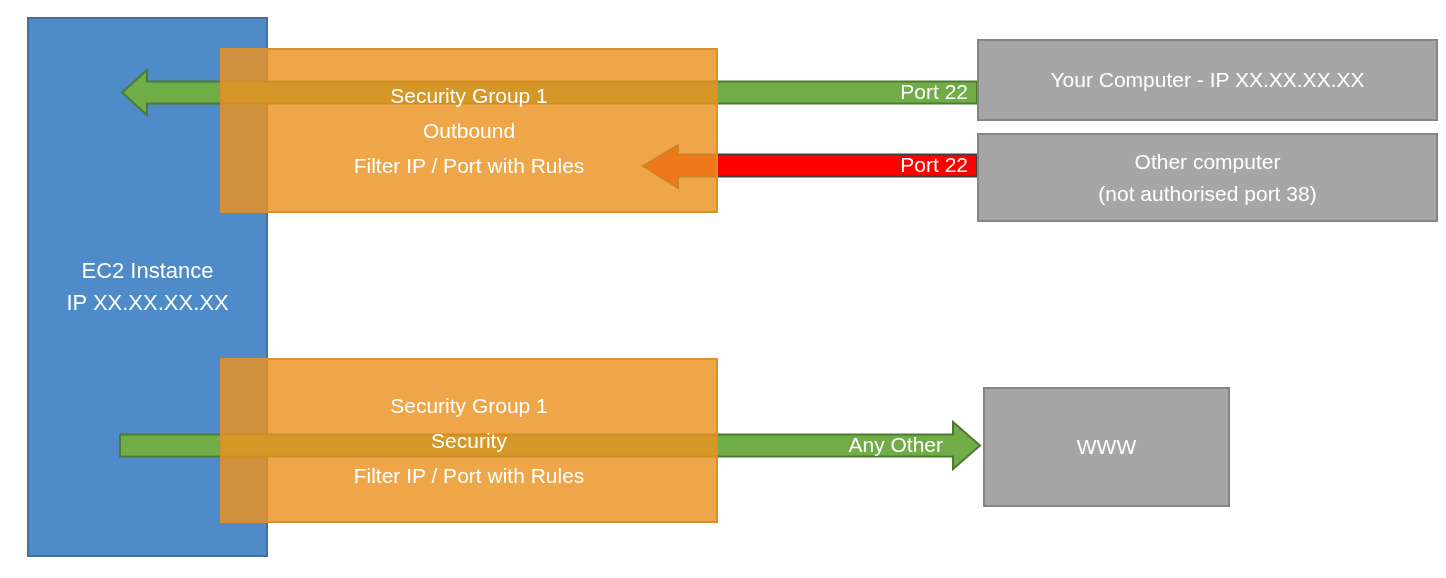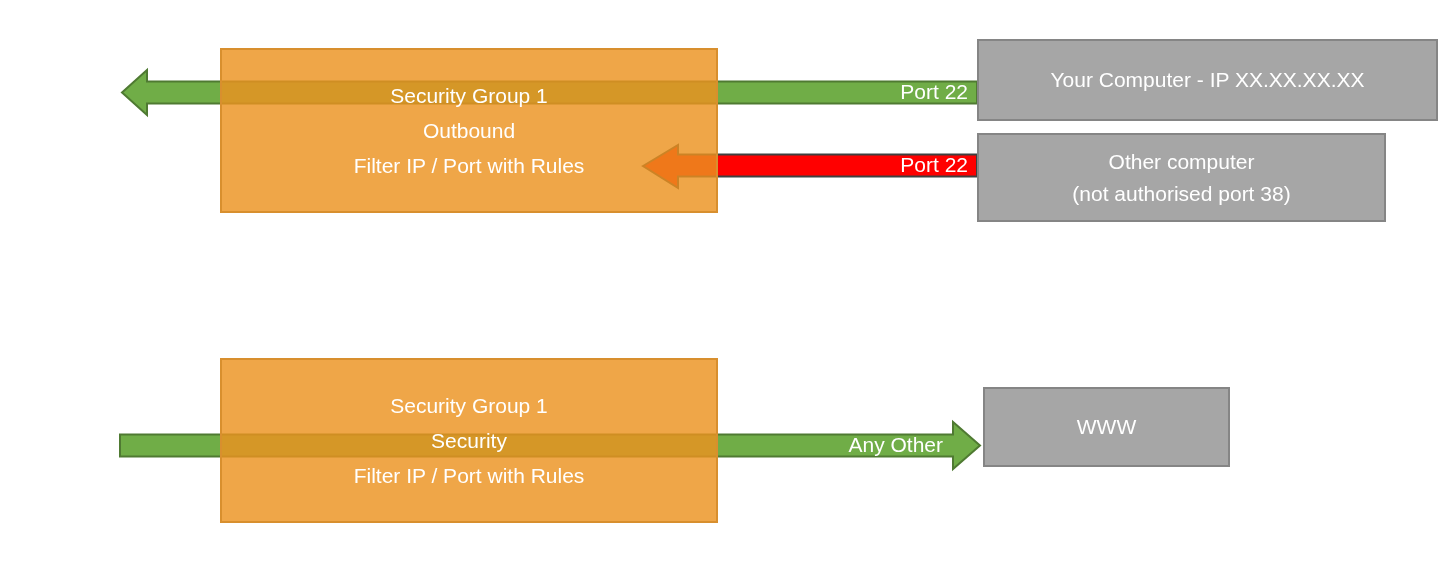--- a/index.html
+++ b/index.html
@@ -49,22 +49,22 @@
   }
   .orange-box.inbound{top:48px;}
   .orange-box.outbound{top:358px;}
   .gray-box{
     background:var(--ext-gray);
     border:2px solid var(--ext-gray-border);
     z-index:4;
     font-size:21px;line-height:32px;
   }
   .gray-box.yc{left:977px;top:39px;width:461px;height:82px;}
-  .gray-box.oc{left:977px;top:133px;width:409px;height:89px;}
-  .gray-box.www{left:983px;top:387px;width:247px;height:80px;}
+  .gray-box.oc{left:977px;top:133px;width:461px;height:89px;}
+  .gray-box.www{left:983px;top:387px;width:247px;height:120px;}
   #arrow-layer{
     position:absolute;left:0;top:0;z-index:2;
   }
   .bar-label{
     position:absolute;
     z-index:5;
     color:var(--txt);
     font-size:21px;
     line-height:24px;
     text-align:center;
@@ -73,20 +73,24 @@
   .bar-label.in-ok{right:478px;top:80px;}
   .bar-label.in-bad{right:478px;top:153px;}
   .bar-label.out{right:503px;top:433px;}
   .line{pointer-events:none;}
 </style>
 </head>
 <body>
 
 <div id="canvas">
 
+  <div class="box blue-box">
+    <div class="line">EC2 Instance</div>
+    <div class="line">IP XX.XX.XX.XX</div>
+  </div>
 
   <svg id="arrow-layer" width="1446" height="578" viewBox="0 0 1446 578">
     <polygon points="122,92.5 147,70 147,81.5 977,81.5 977,103.5 147,103.5 147,115" fill="#70AD47" stroke="#4F7A32" stroke-width="2" stroke-linejoin="miter"></polygon>
     <polygon points="643,166 678,145 678,154.5 977,154.5 977,176.5 678,176.5 678,188" fill="#FF0000" stroke="#404040" stroke-width="2" stroke-linejoin="miter"></polygon>
     <polygon points="120,434.5 953,434.5 953,422 980,445.5 953,469 953,456.5 120,456.5" fill="#70AD47" stroke="#4F7A32" stroke-width="2" stroke-linejoin="miter"></polygon>
   </svg>
 
   <div class="box orange-box inbound">
     <div class="line">Security Group 1</div>
     <div class="line">Outbound</div>

